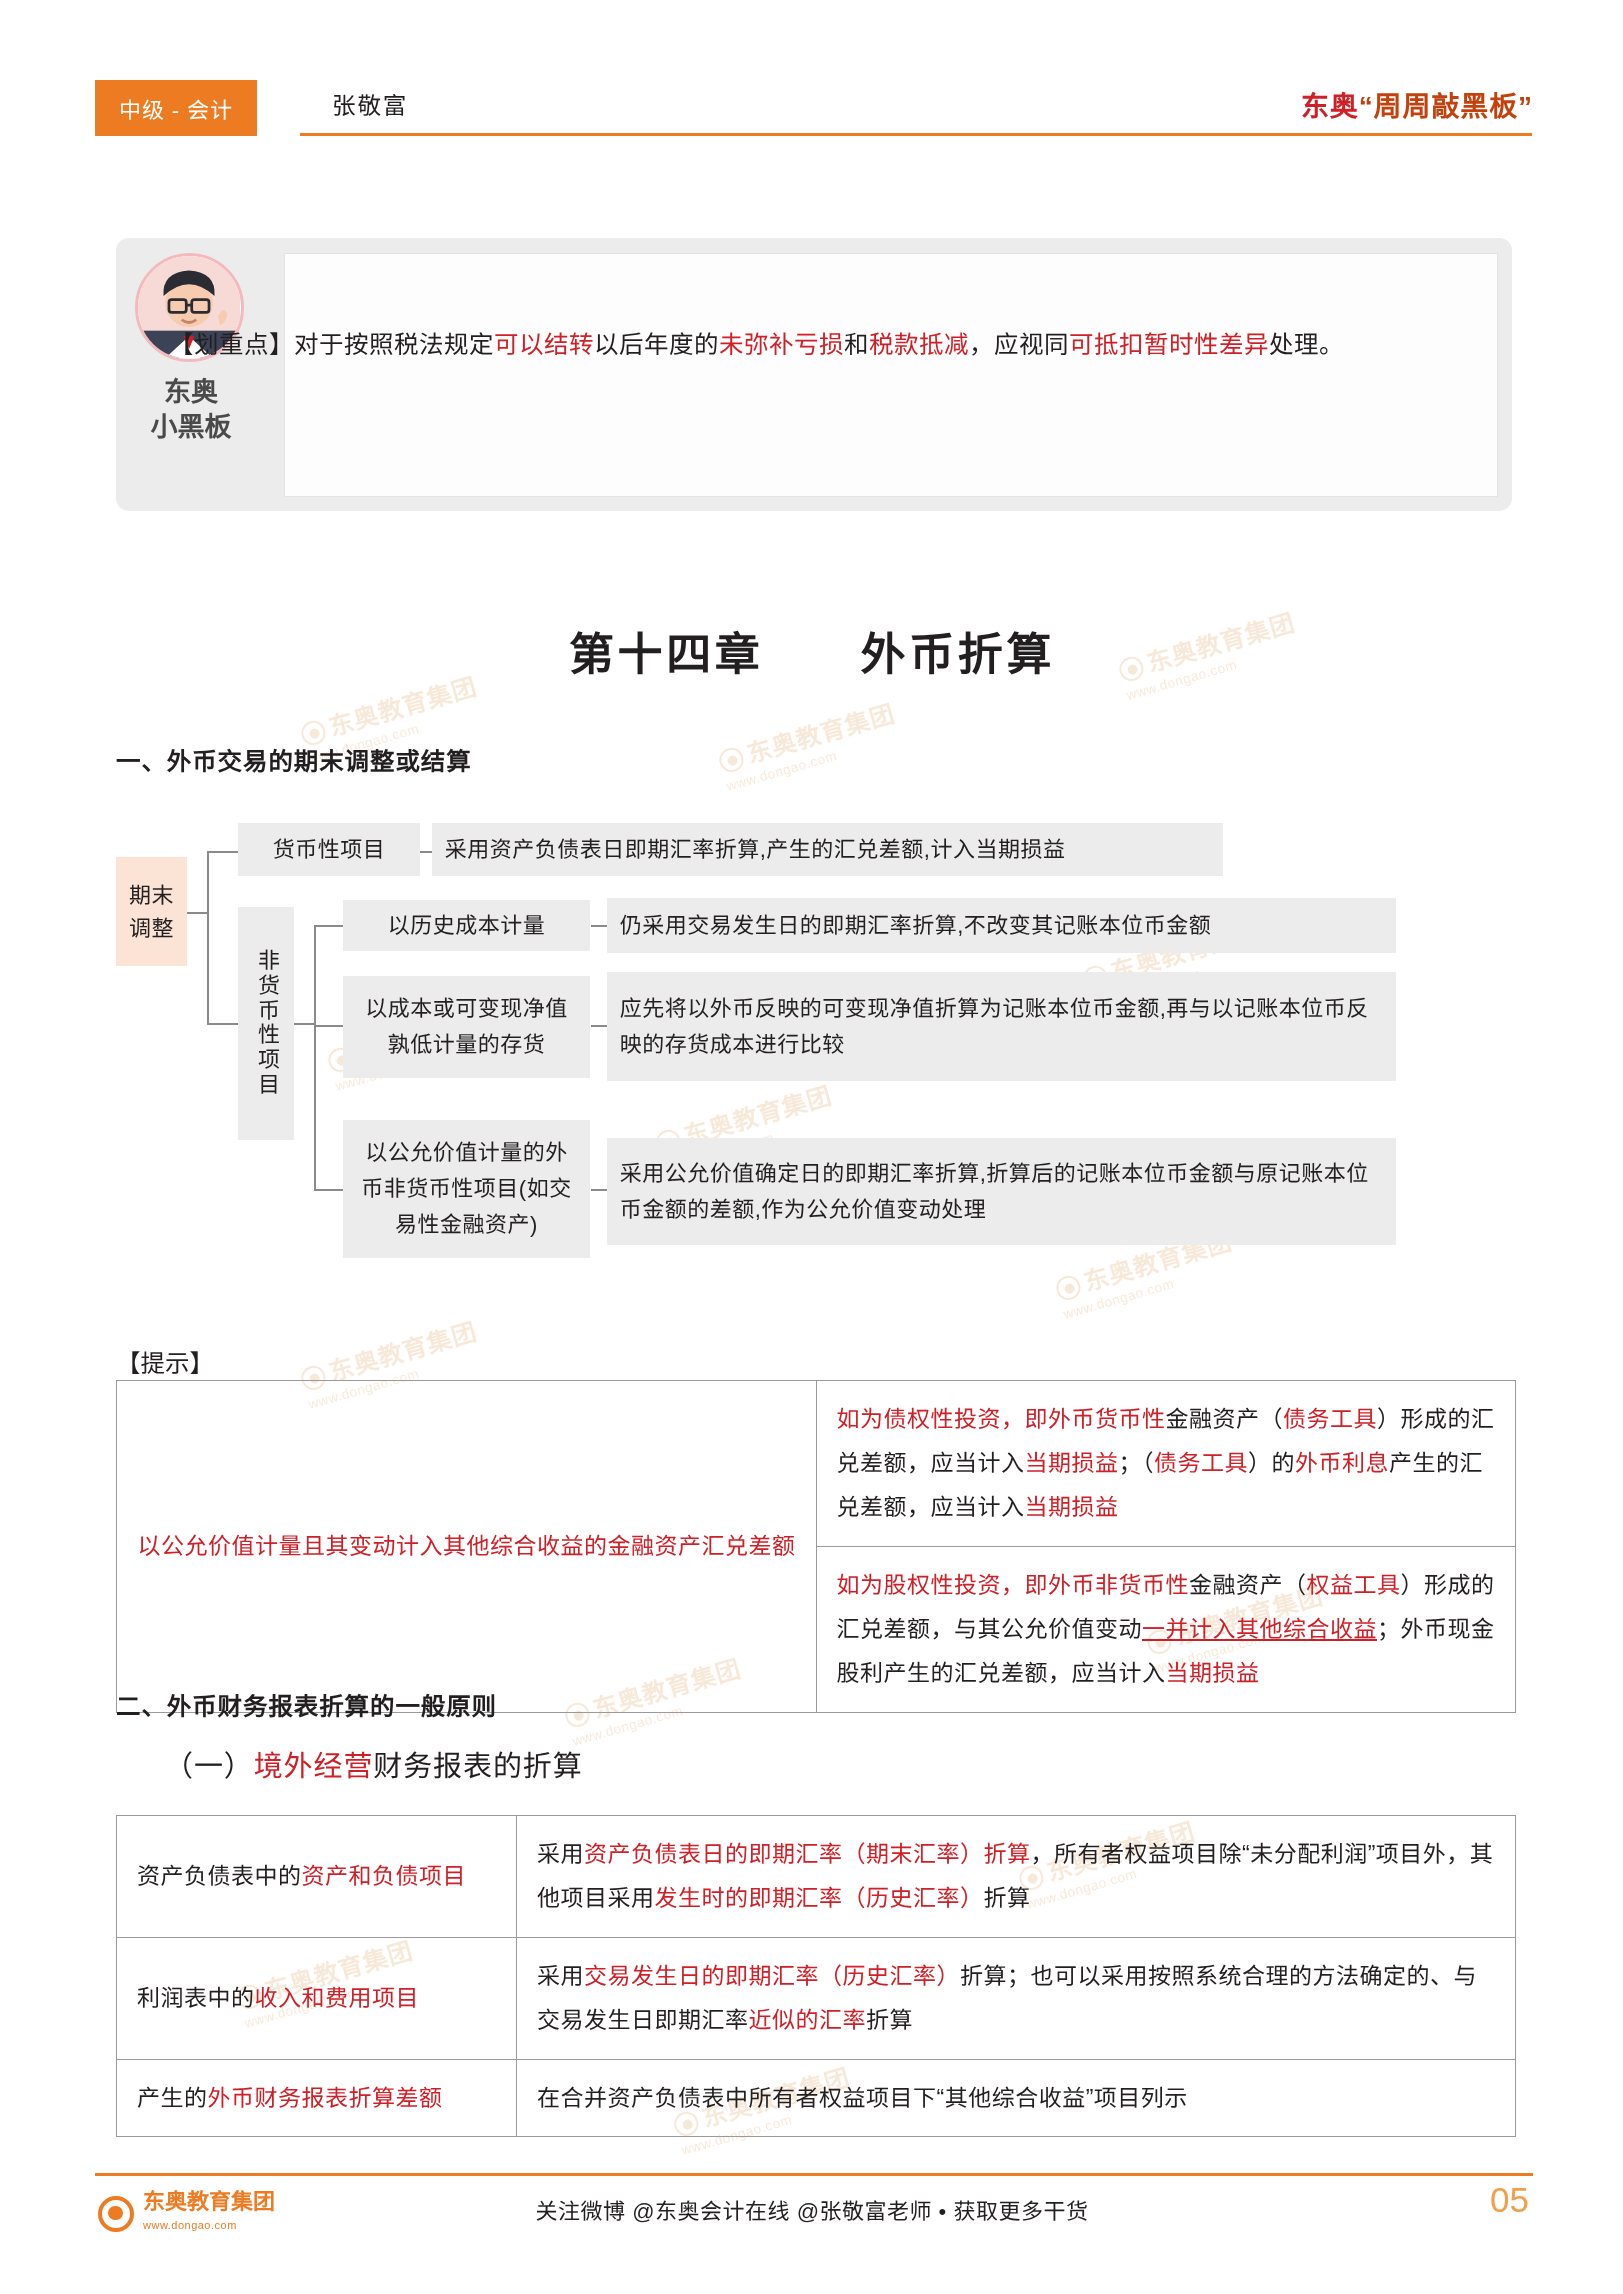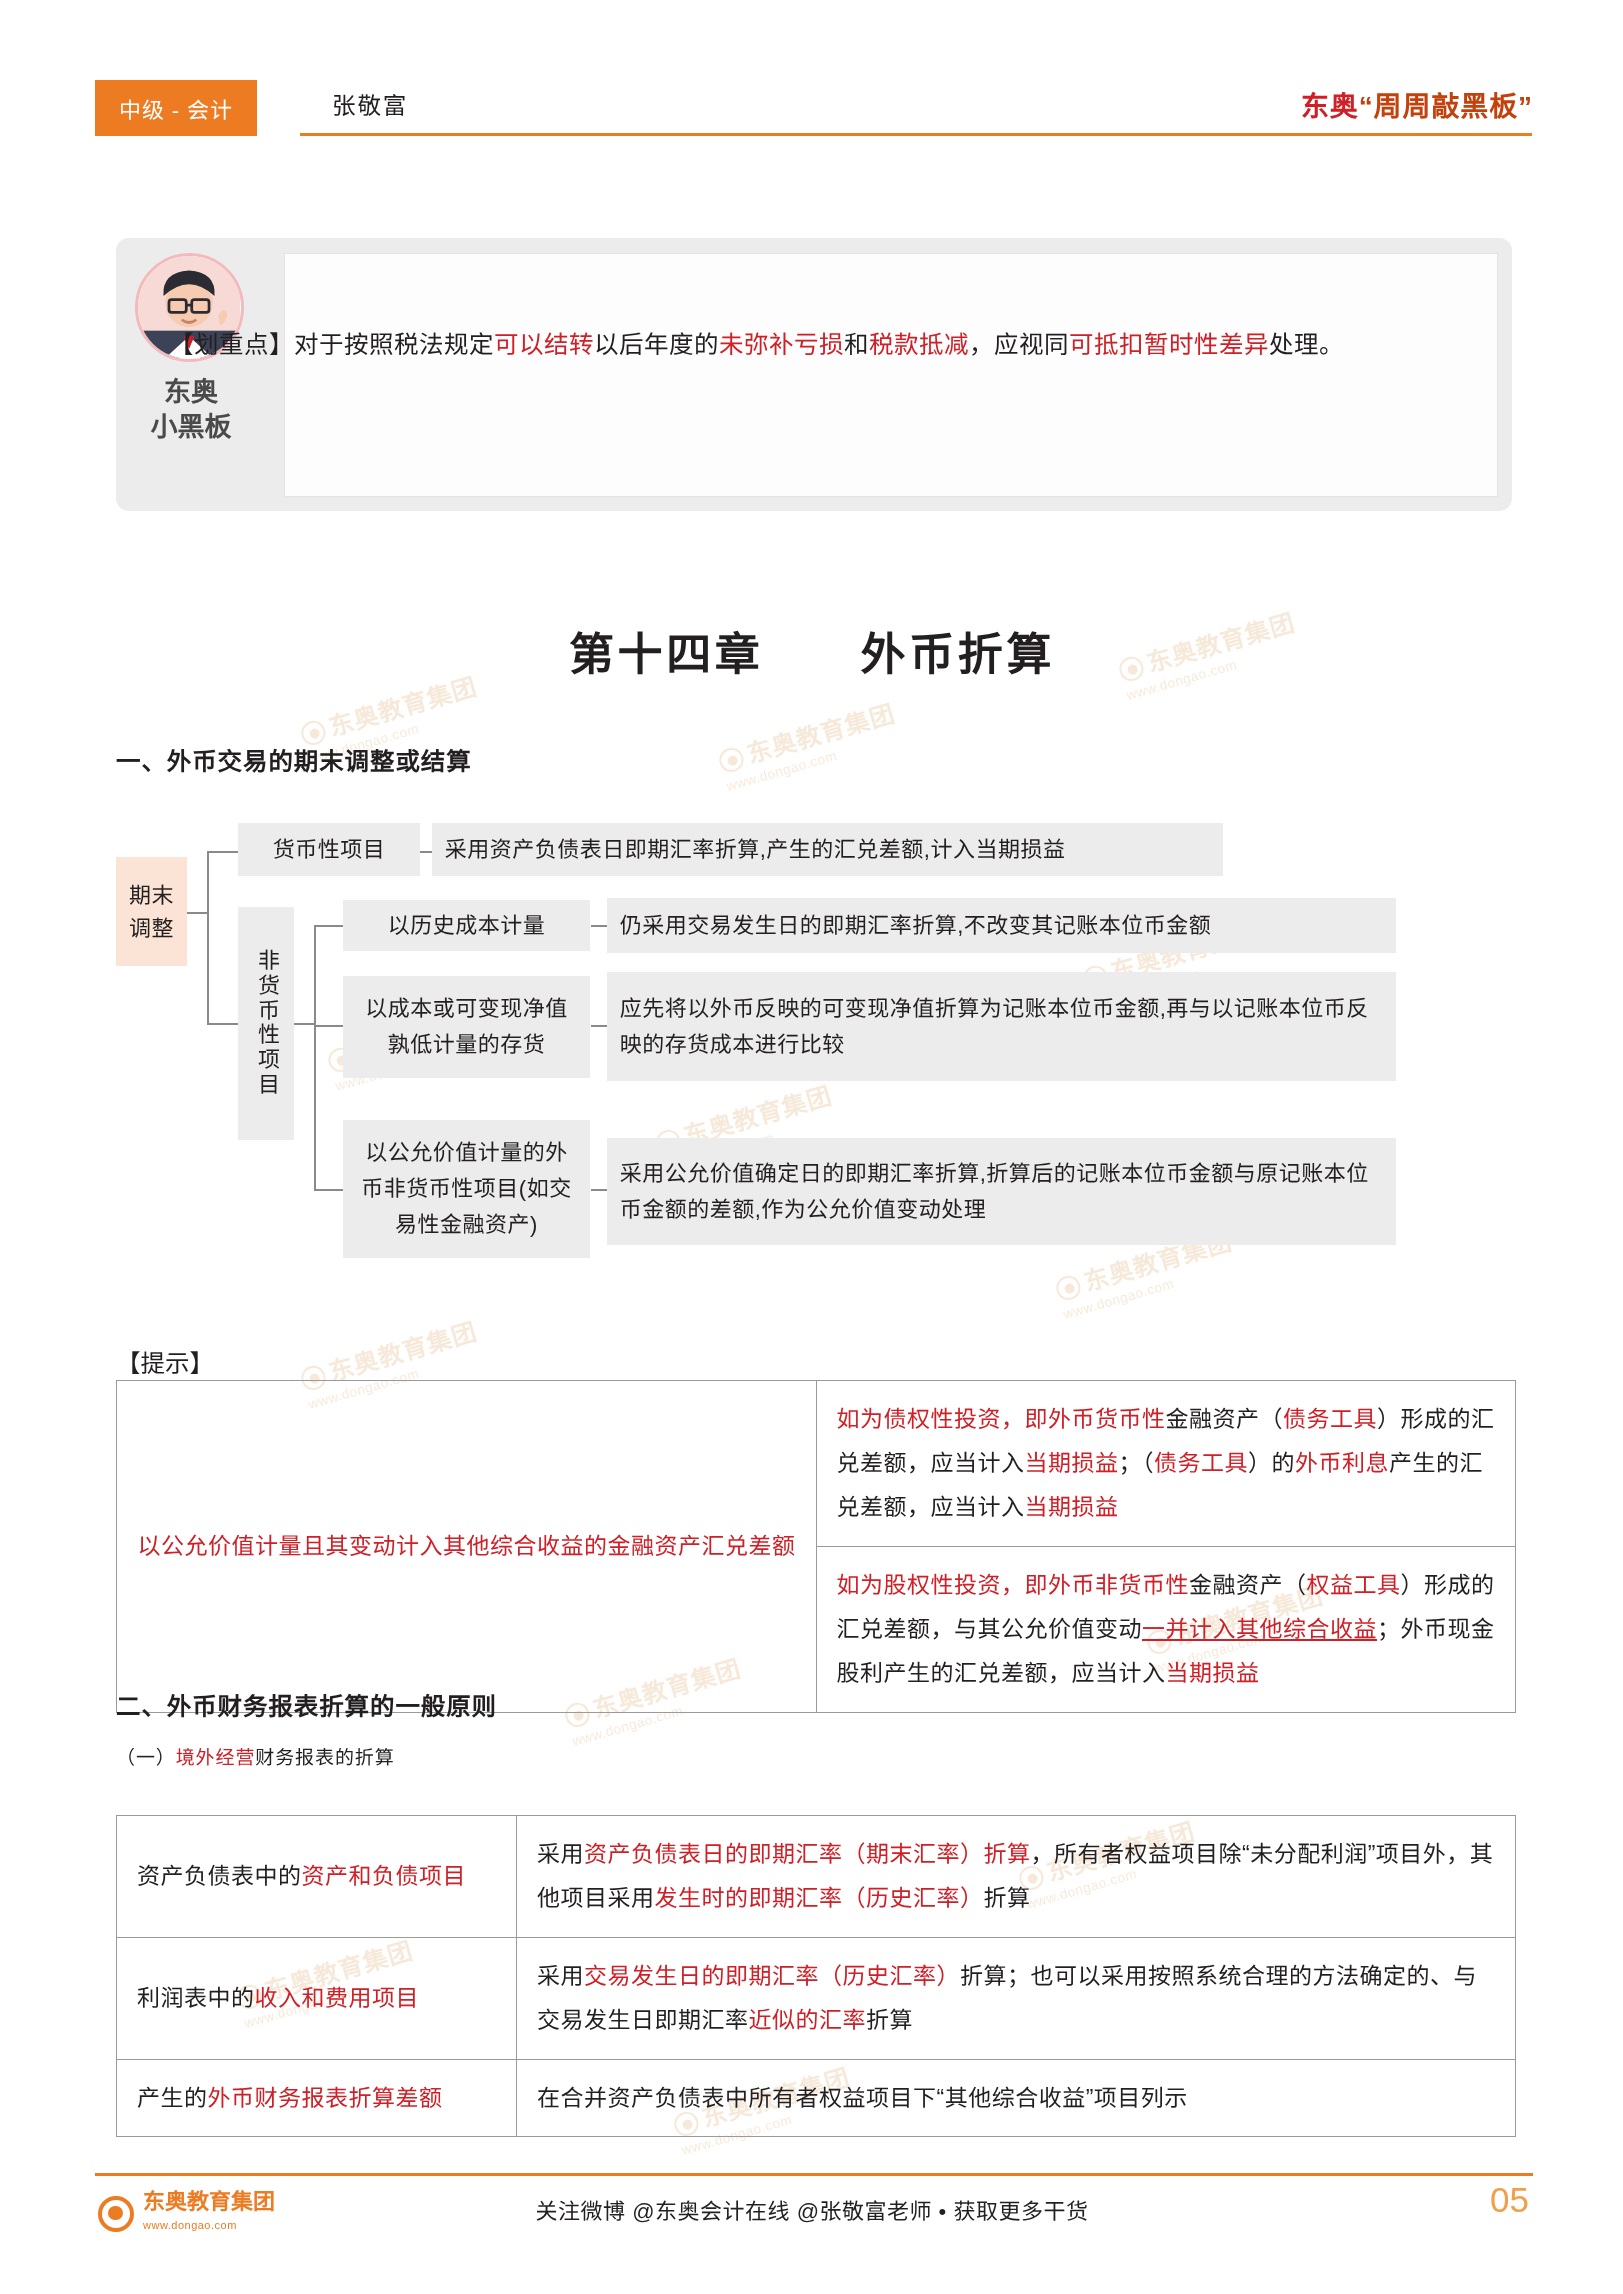--- a/index.html
+++ b/index.html
@@ -100,21 +100,21 @@
     position: absolute; left: 0; top: 618px; width: 1624px;
     text-align: center;
     font-size: 45px; font-weight: bold; letter-spacing: 3.6px; color: #231f20;
   }
 
   
   .sec-head {
     position: absolute; font-size: 24.5px; font-weight: bold; color: #231f20; letter-spacing: 0.9px;
   }
   .sub-head {
-    position: absolute; font-size: 19px; color: #231f20; letter-spacing: 0.9px;
+    position: absolute; font-size: 29px; color: #231f20; letter-spacing: 0.9px; margin-left: 48px;
   }
   .sub-head .r { color: #cf2027; }
 
   
   .flow { position: absolute; left: 116px; top: 807px; width: 1400px; height: 500px; }
   .fbox {
     position: absolute;
     background: #ececec;
     display: flex; align-items: center;
     font-size: 22px; color: #231f20; line-height: 36px;

